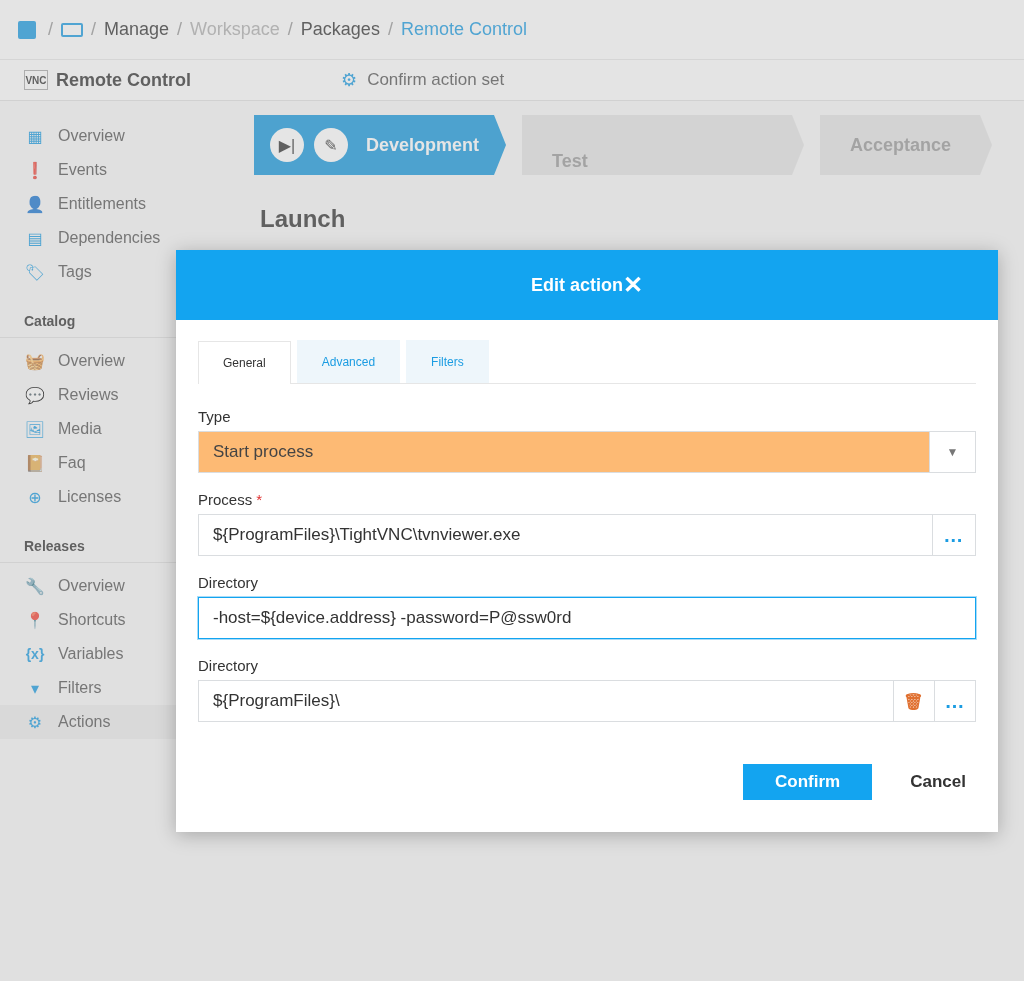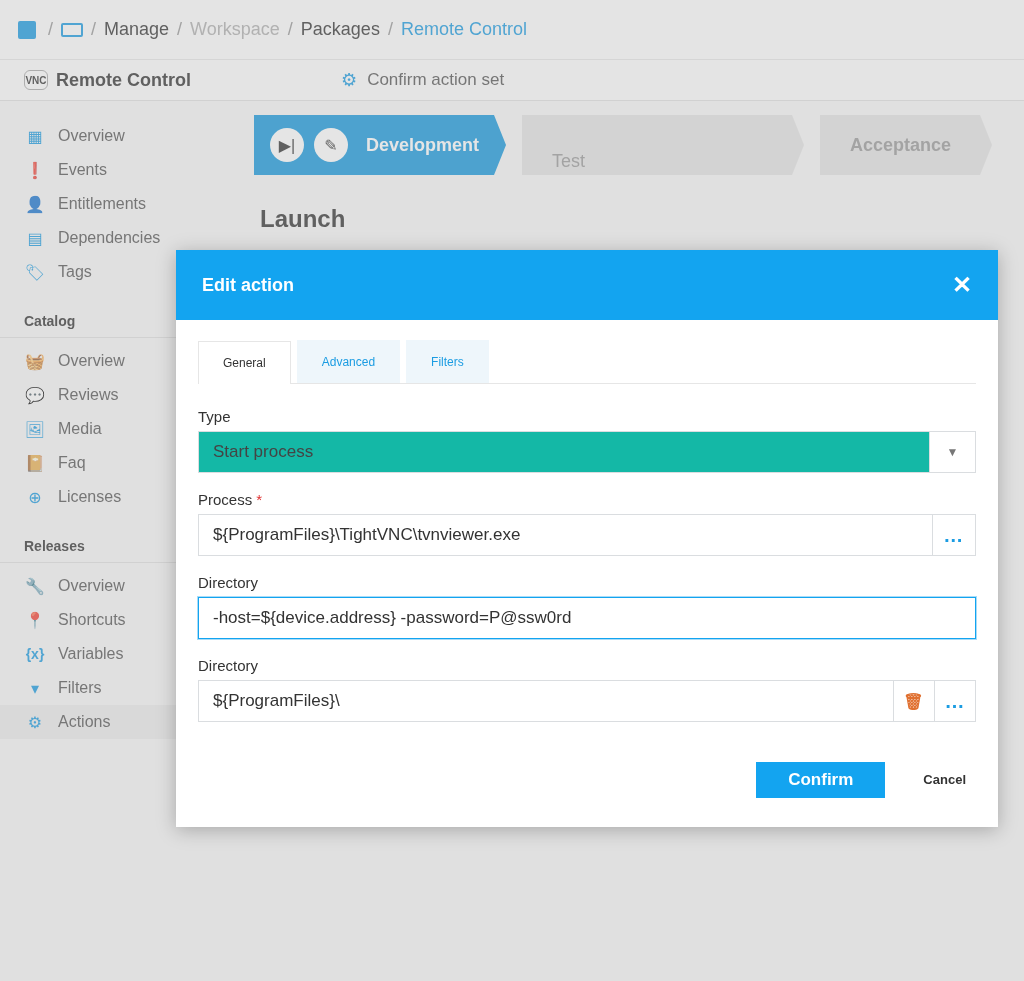--- a/index.html
+++ b/index.html
@@ -11,21 +11,21 @@
   .topbar .crumb { font-size: 18px; color: #333; font-weight: 500; }
   .topbar .crumb.muted { color: #b0b0b0; }
   .topbar .crumb.link { color: #1b9ce2; }
   .sq-icon { width: 18px; height: 18px; background: #1b9ce2; border-radius: 2px; margin-right: 4px; }
   .tag-icon { width: 22px; height: 14px; border: 2px solid #1b9ce2; border-radius: 2px; position: relative; }
   .tag-icon::after { content: ""; position: absolute; right: -2px; top: 2px; width: 0; height: 0; border-top: 4px solid transparent; border-bottom: 4px solid transparent; }
 
   
   .subheader { height: 40px; display: flex; align-items: center; padding: 0 24px; background: #fdfdfd; }
   .subheader .title { font-weight: 700; font-size: 18px; display: flex; align-items: center; }
-  .subheader .pkg-icon { width: 24px; height: 20px; display: inline-flex; align-items: center; justify-content: center; font-size: 10px; background: #fff; border: 1px solid #aaa; border-radius: 6px; margin-right: 8px; color: #333; font-weight: 700; }
+  .subheader .pkg-icon { width: 24px; height: 20px; display: inline-flex; align-items: center; justify-content: center; font-size: 10px; background: #fff; border: 1px solid #aaa; border-radius: 0; margin-right: 8px; color: #333; font-weight: 700; }
   .subheader .spacer { width: 150px; }
   .subheader .create { display: flex; align-items: center; color: #555; font-size: 17px; }
   .subheader .create .gear { margin-right: 10px; color: #1b9ce2; font-size: 18px; }
   .underline { border-bottom: 1px solid #e0e0e0; margin-top: 0; }
 
   .layout { display: flex; height: calc(100% - 100px); }
 
   
   .sidebar { width: 240px; padding: 18px 0; }
   .side-group { margin-bottom: 24px; }
@@ -43,42 +43,42 @@
   .stage .circ-btn { width: 34px; height: 34px; border-radius: 50%; background: #fff; color: #333; display: inline-flex; align-items: center; justify-content: center; margin-right: 10px; font-size: 16px; }
   .stage .label { font-weight: 700; font-size: 18px; margin-left: 8px; }
   .stage.other { background: #e4e4e4; color: #9a9a9a; width: 270px; padding-left: 22px; }
   .stage.other::after { content: ""; position: absolute; right: -12px; top: 0; width: 0; height: 0; border-top: 30px solid transparent; border-bottom: 30px solid transparent; border-left: 12px solid #e4e4e4; }
   .stage.acc { width: 160px; }
   .section-title { font-weight: 700; font-size: 24px; margin-left: 6px; }
 
   
   .overlay { position: absolute; inset: 0; background: rgba(180,180,180,0.35); }
   .modal { position: absolute; left: 176px; top: 250px; width: 822px; background: #fff; box-shadow: 0 3px 18px rgba(0,0,0,0.25); }
-  .modal-head { background: #13a4f0; color: #fff; height: 70px; display: flex; align-items: center; justify-content: space-between; padding: 0 26px; }
+  .modal-head { background: #13a4f0; color: #fff; height: 70px; display: flex; align-items: center; justify-content: center; padding: 0 26px; }
   .modal-head .mh-title { font-weight: 700; font-size: 18px; }
   .modal-head .close { font-size: 24px; font-weight: 700; cursor: pointer; }
   .modal-body { padding: 20px 22px 24px; }
   .tabs { display: flex; border-bottom: 1px solid #e6e6e6; margin-bottom: 24px; }
   .tab { padding: 14px 24px; font-size: 12px; cursor: pointer; border: 1px solid transparent; border-bottom: none; margin-right: 6px; background: #eef6fb; color: #1b9ce2; }
   .tab.active { background: #fff; border-color: #e6e6e6; color: #333; font-weight: 500; position: relative; top: 1px; }
 
   .field { margin-bottom: 18px; }
   .field label { display: block; font-weight: 400; font-size: 15px; margin-bottom: 6px; }
   .field label .req { color: #e03030; }
   .inrow { display: flex; }
-  .sel-body { flex: 1; background: #14b8a6; border: 1px solid #dadde0; padding: 10px 14px; font-size: 17px; color: #444; }
+  .sel-body { flex: 1; background: #fdba74; border: 1px solid #dadde0; padding: 10px 14px; font-size: 17px; color: #444; }
   .sel-toggle { width: 46px; border: 1px solid #dadde0; border-left: none; background: #fff; display: flex; align-items: center; justify-content: center; color: #777; font-size: 12px; }
   .txt { width: 100%; border: 1px solid #dadde0; padding: 10px 14px; font-size: 17px; color: #333; font-family: inherit; }
   .txt.focus { border-color: #13a4f0; outline: 1px solid #a9dcf8; }
   .btn-sq { width: 46px; border: 1px solid #dadde0; border-left: none; background: #fff; display: flex; align-items: center; justify-content: center; color: #1b9ce2; font-size: 20px; font-weight: 700; letter-spacing: 1px; }
   .btn-del { color: #e07030; font-size: 16px; }
 
   .modal-foot { display: flex; justify-content: flex-end; gap: 28px; align-items: center; padding-top: 16px; }
   .btn-confirm { background: #13a4f0; color: #fff; border: none; padding: 8px 32px; font-size: 17px; font-weight: 700; cursor: pointer; }
-  .btn-cancel { background: none; border: none; font-size: 13px; font-weight: 700; color: #333; cursor: pointer; padding: 16px 10px; }
+  .btn-cancel { background: none; border: none; font-size: 17px; font-weight: 700; color: #333; cursor: pointer; padding: 16px 10px; }
 </style>
 </head>
 <body>
 
 <div class="topbar">
   <span class="sq-icon"></span>
   <span class="sep">/</span>
   <span class="tag-icon"></span>
   <span class="sep">/</span>
   <span class="crumb">Manage</span>
@@ -179,21 +179,21 @@
   </div>
 
   <div class="main">
     <div class="stages">
       <div class="stage dev">
         <span class="circ-btn">▶|</span>
         <span class="circ-btn">✎</span>
         <span class="label">Development</span>
       </div>
       <div class="stage other">
-        <span class="label" style="font-weight:400;margin-top:32px;">Test</span>
+        <span class="label" style="font-weight:700;margin-top:32px;">Test</span>
       </div>
       <div class="stage other acc">
         <span class="label" style="font-weight:700;">Acceptance</span>
       </div>
     </div>
     <div class="section-title">Launch</div>
   </div>
 </div>
 
 <div class="overlay"></div>

